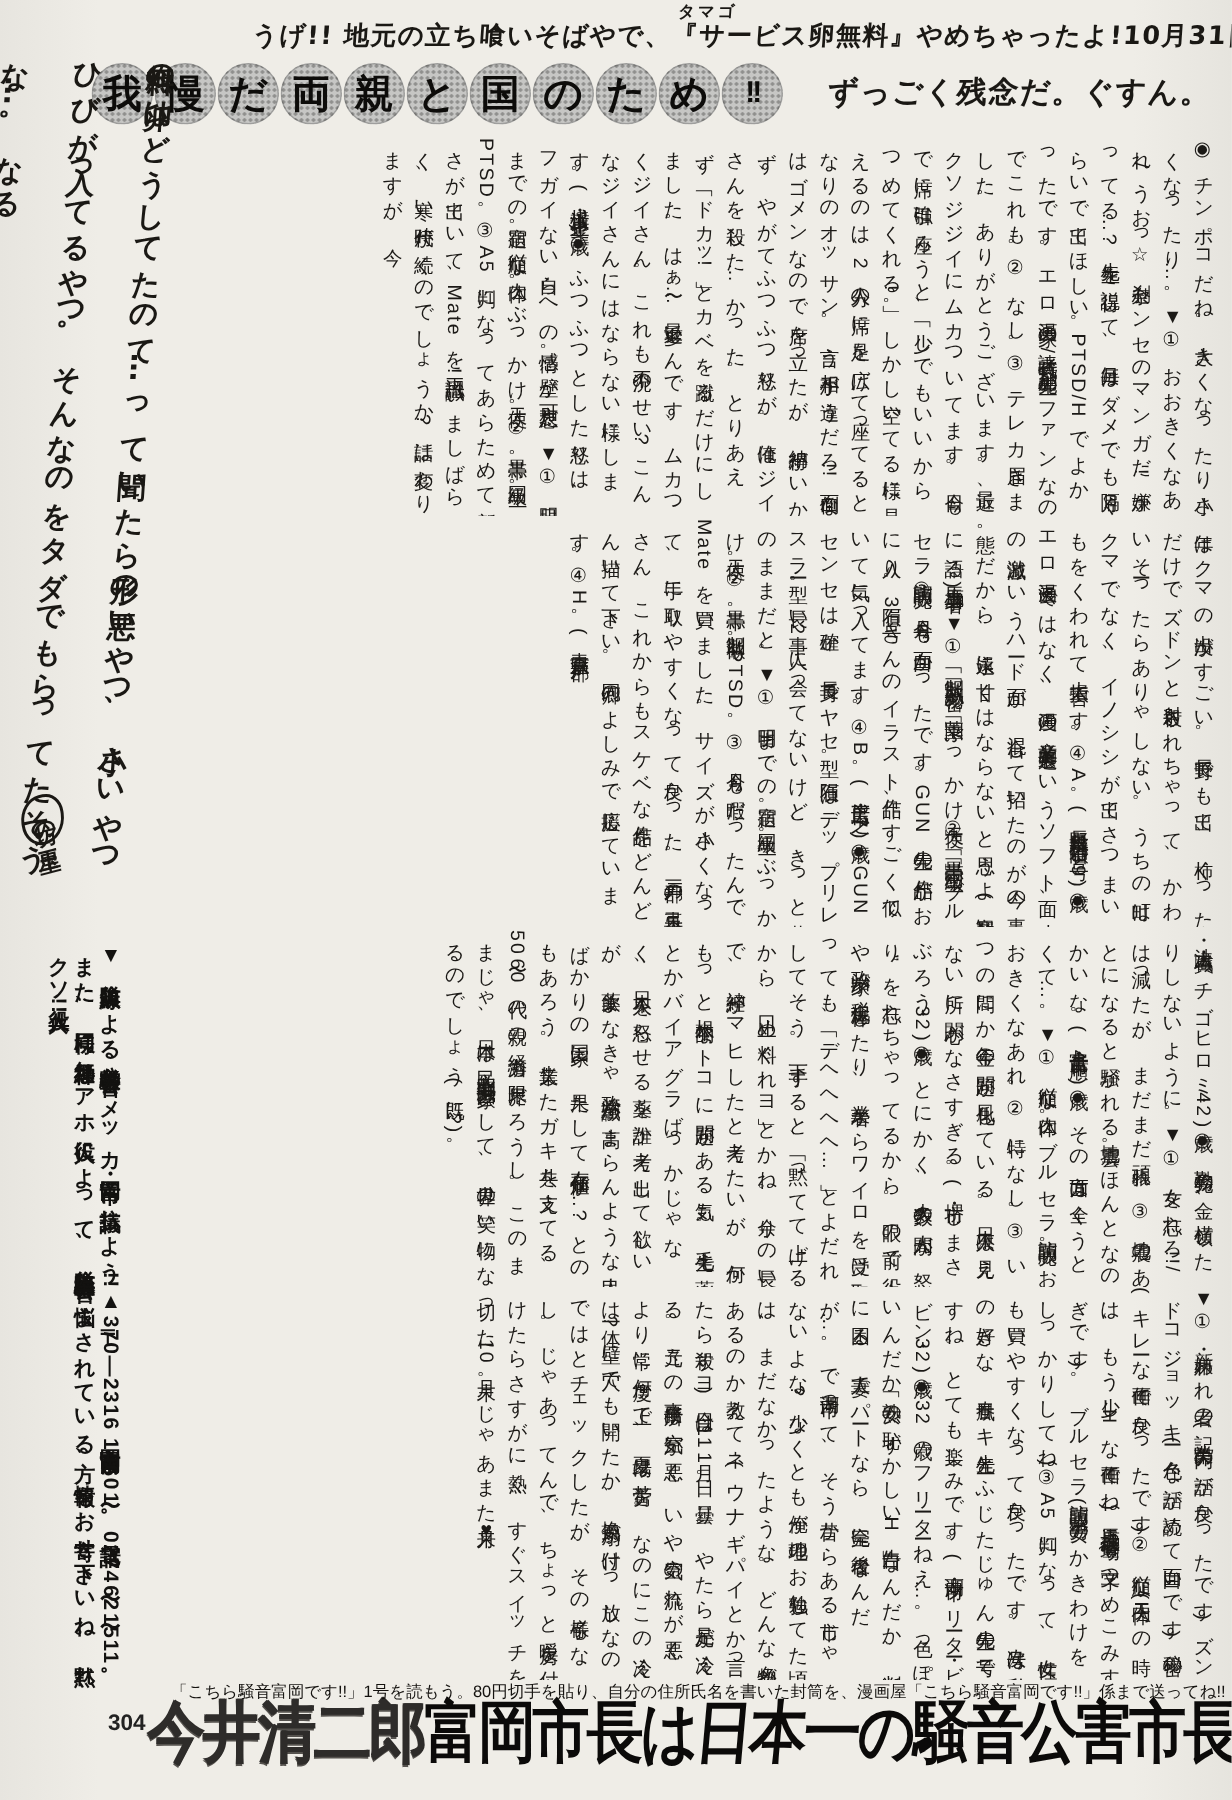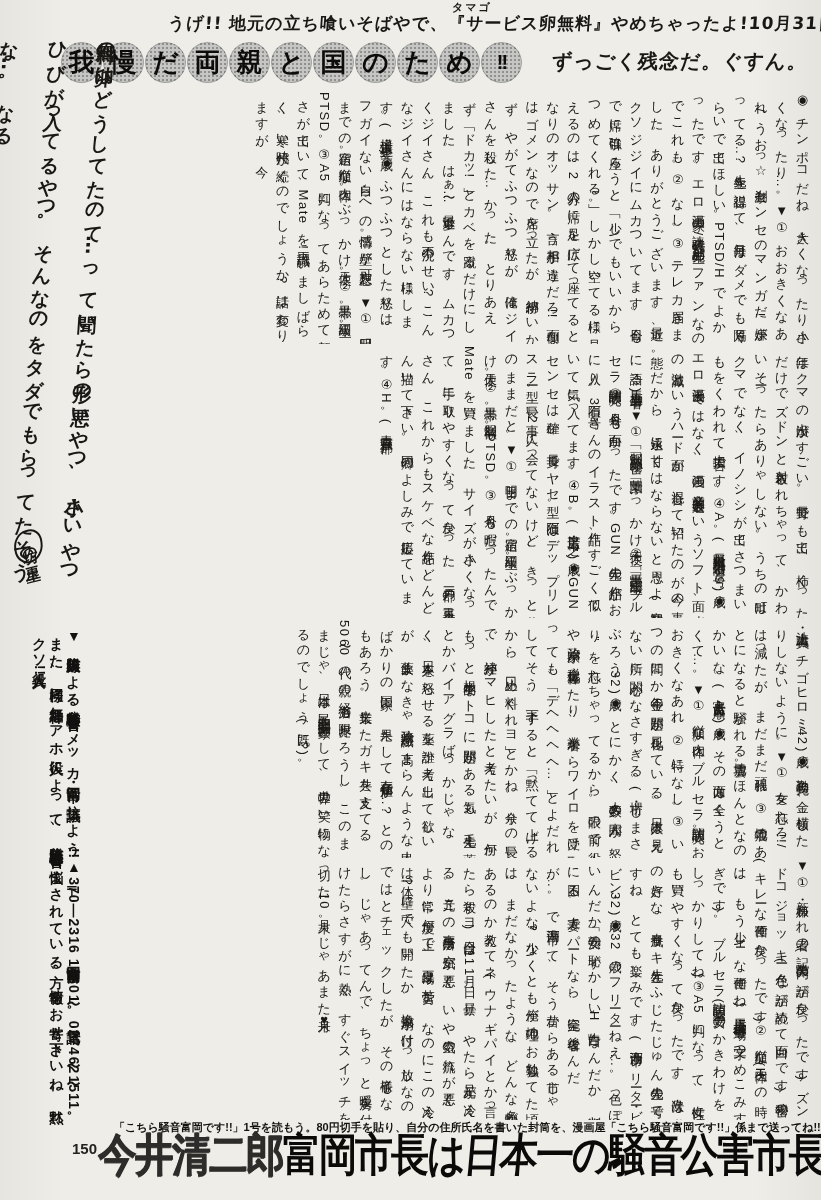--- a/index.html
+++ b/index.html
@@ -79,21 +79,21 @@
   .headline .h-rough{
     color:#2e2c2a;
     text-shadow:1px 0 0 #2e2c2a,0 1px 0 #55524e;
     letter-spacing:-1px;
   }
   .headline .h-hand{
     font-weight:700;transform:skewX(-6deg);display:inline-block;
   }
   .subline{
     position:absolute;left:114px;top:1120px;
-    font-size:11px;font-weight:700;letter-spacing:0px;color:#14120f;
+    font-size:11px;font-weight:400;letter-spacing:0px;color:#14120f;
     white-space:nowrap;
   }
 </style>
 </head>
 <body>
 
 <div class="paper"></div>
 
 <div class="hand ruby-note">タマゴ</div>
 <div class="hand top-note">うげ!! 地元の立ち喰いそばやで、『サービス卵無料』やめちゃったよ!10月31日で終る。</div>
@@ -118,17 +118,17 @@
 </div>
 <div class="hand margin-signature">坊の玉星</div>
 
 <div class="band band1">◉チンポコだね。大きくなったり小さくなったり…。▼①おおきくなあれ/うおっ☆刹奈センセのマンガだ!嫌がってる…?先生を説得して、毎月はダメでも隔月くらいで出てほしい。PTSD/Hでよかったです。エロ漫画家の読者時代/刹那先生のファンなのでこれも。②なし。③テレカ届きました。ありがとうございます。最近、クソジジイにムカついてます。今日も電車で席に強引に座ろうと、「少しでもいいからつめてくれる!」。しかし空いてる様に見えるのは、2人分の席に足を広げて座ってるとなりのオッサン。言う相手が違うだろ!!面倒な事はゴメンなので席を立ったが、納得がいかず、やがてふつふつ怒りが。俺はジイさんを殺した…かった。とりあえず、「ドカッ!」とカベを蹴るだけにしました。はぁ〜…最近多いんです、ムカつくジイさん。これも不況のせい?こんなジイさんにはならない様にします。(横浜市・止憂・?歳)◉ふつふつとした怒りは、フガイない自らへの感情。壁が可哀想だ。▼①明日までの宿題。従順な肉体。ぶっかけ天使。②黒帯。同級生。PTSD。③A5判になってあらためて新鮮さが出ていて、Mateを再認識!いましばらく、寒い時代が続くのでしょうか?話は変わりますが、今</div>
 <div class="band band2">年はクマの出没がすごい。長野でも出て、柿くっただけでズドンと射殺されちゃって、かわいそーったらありゃしない。うちの町はクマでなく、イノシシが出てさつまいもをくわれて大損害です。④A。(長野県埴科郡・隕石3号・39歳)◉エロ漫画云々ではなく、漫画の産業的衰退というソフト面、小型書店の激減というハード面が、混合して招いたのが今の事態。だから、永遠に甘くはならないと思うよ(客観的に語る馬鹿当事者)。▼①「制服欲」「秘密の華園」「ぶっかけ天使」②「黒帯」「同級生」「ブルセラ訪問販売」③今月号も面白かったです。GUN先生の作品がお気に入り。隕石3号さんのイラスト作品、すごく似ていて気に入ってます。④B。(広島市・一之・27歳)◉GUNセンセは確か、長身でヤセ型。隕石はデップリレスラー型。長い事2人に会ってないけど、きっと昔のままだと。▼①明日までの宿題。同級生。ぶっかけ天使。②黒帯。制服欲。PTSD。③今月も暇だったんでMateを買いました。サイズが小さくなって、手に取りやすくなって良かった。三戸郡の真弓大介さん、これからもスケベな作品をどんどん描いて下さい。同郷のよしみで応援しています。④H。(青森県三戸郡</div>
 <div class="band band3">・法人職員・エチゴヒロミ・42歳)◉勤務先の金、横領したりしないように。▼①女を忘れろ!!/字数は減ったが、まだまだ頑張れ。③地震のあとになると騒がれる地震雲。ほんとなのかいな。(富士見市・順・43歳)◉その方面は全くうとくて…。▼①従順な肉体。ブルセラ訪問販売。おおきくなあれ。②特になし。③いつの間にか年金の問題が風化している。日本人は見えない所に関心がなさすぎる。(堺市・しまさぶろう・32歳)◉とにかく、大多数の人間が“怒り”を忘れちゃってるから。眼の前で役人や政治家が税金泥棒したり、業者からワイロを受け取っても、「デヘヘヘヘ…」とよだれ流してそう。下手すると、「黙ってて上げるから、口止め料くれヨ」とかね。余りの長い不況で、神経がマヒしたと考えたいが、何かもっと根本的なトコに問題がある気も。毛生え薬とかバイアグラばっかじゃなく、日本人を怒らせる薬を誰か考え出して欲しいが、薬飲まなきゃ政治意識が高まらんような人民ばかりの国家に、果たして存在価値が…?との意見もあろう。失業したガキ共を支えてる、50〜60代の親の経済力も限界だろうし。このままじゃ、日本は民主的北朝鮮風国家として、世界の笑い物になるのでしょう(既に?)。</div>
 <div class="band band4">▼①新・嫌われ者の記(業界内の話が良かったです)ズンドコジョッキー(色々な話が読めて面白いです)秘密の華園(キレーな作画で良かったです)②従順な肉体(Hの時は、もう少しHな作画でね)馬鹿投稿者登場!!(文字つめこみすぎです)。ブルセラ訪問販売(男女のかきわけをしっかりしてね)③A5判になって、女性にも買いやすくなって良かったです。次号は私の好きな、春風サキ先生とふじたじゅん先生の号ですね。とても楽しみです。(湖西市・フリーター・ビビン・32歳)◉32歳のフリーターねえ…。色っぽいんだか「熟女の恥ずかしいH告白」なんだか、判断に困る。人妻でパートなら、完全に後者なんだが…。で湖西市って、そう昔からある市じゃないよな?少なくとも俺が地理のお勉強してた頃は、まだなかったような。どんな名物があるのか教えてネ(ウナギパイとか言ったら殺すヨ)今日は11月1日。曇り。やたら足元が冷える。元々この事務所は空気が悪く、いや空気の流れが悪く、外より常に何度か上で、夏場は苦労を。なのにこの冷え方は一体?壁に穴でも開いたか、換気扇が付けっ放しなのではとチェックしたが、その様子もなし。じゃあってんで、ちょっと暖房を付けたらさすがに熱く、すぐスイッチを切った10月末。じゃあまた来月♥</div>
 
 <div class="protest">▼防災無線による公営騒音公害のメッカ・富岡市に抗議しよう!!▲〒370―2316富岡市富岡1460〜1。電話0274〜62〜1511。また、同様に無神経なアホ役人によって、防災無線騒音公害に悩まされている方、情報をお寄せ下さいね。黙れクソ役人共!!</div>
 
-<div class="footer-num">150</div>
+<div class="footer-num">304</div>
 <div class="headline">
   <span class="h-rough">今井清二郎</span><span>富岡市長は</span><span class="h-hand">日本一</span><span>の騒音公害市長!!!</span>
 </div>
 <div class="subline">「こちら騒音富岡です!!」1号を読もう。80円切手を貼り、自分の住所氏名を書いた封筒を、漫画屋「こちら騒音富岡です!!」係まで送ってね!!</div>
 
 </body></html>

